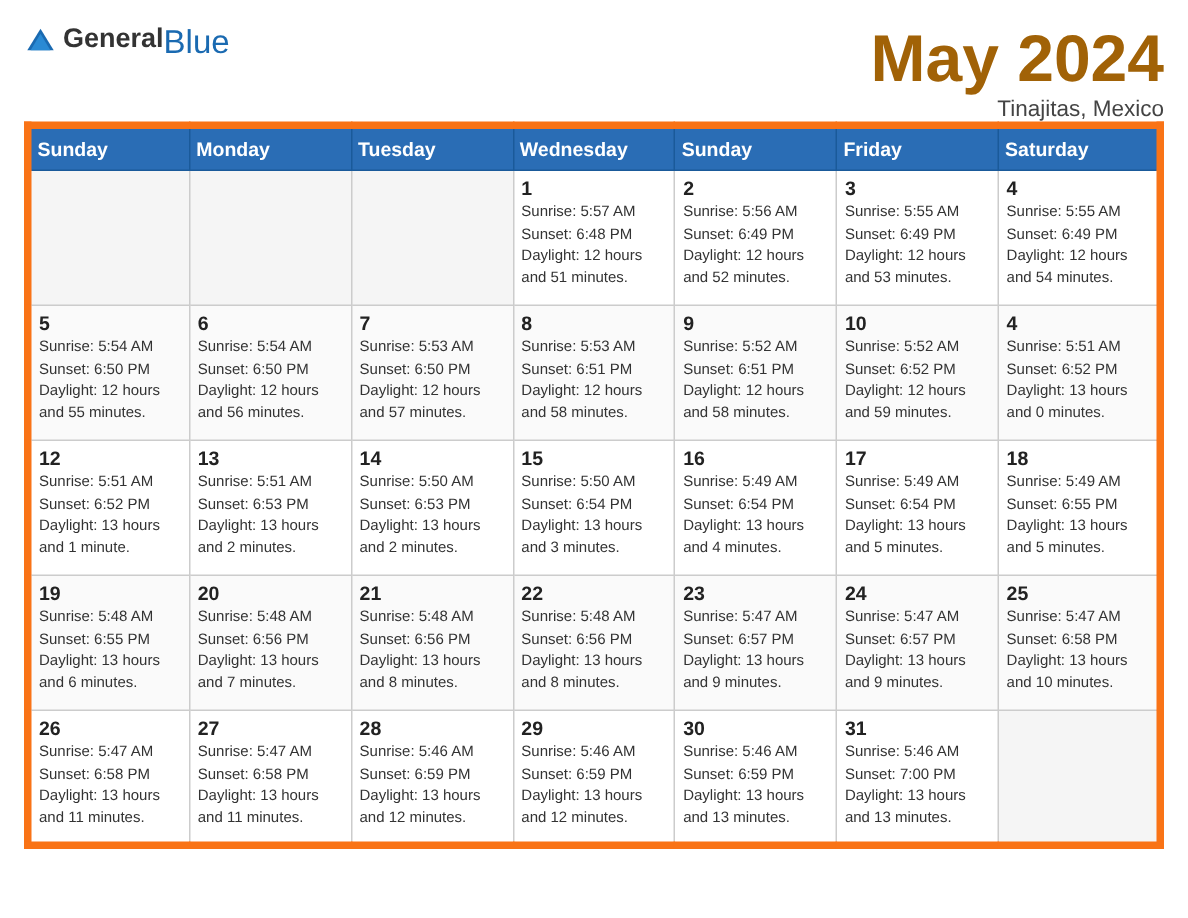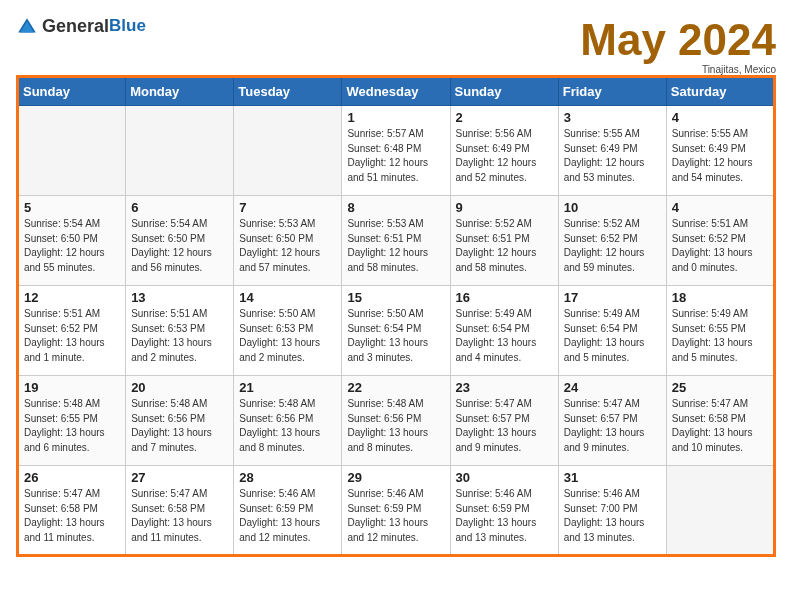--- a/index.html
+++ b/index.html
@@ -21,46 +21,46 @@
       align-items: center;
       gap: 4px;
     }
     .logo-text-general {
       font-size: 18px;
       font-weight: bold;
       color: #333;
       line-height: 1.1;
     }
     .logo-text-blue {
-      font-size: 17px;
-      font-weight: bold;
+      font-size: 22px;
+      font-weight: normal;
       color: #1a6ab1;
       line-height: 1.1;
     }
     .logo-icon {
       width: 22px;
       height: 22px;
     }
     .title-block {
       text-align: right;
     }
     .month-year {
       font-size: 44px;
       font-weight: bold;
       color: #a16207;
       line-height: 1.1;
     }
     .location {
-      font-size: 10px;
+      font-size: 15px;
       color: #444;
     }
     .calendar {
       width: 100%;
       border-collapse: collapse;
-      border: 3px solid #f97316;
+      border: 5px solid #f97316;
     }
     .calendar th {
       background: #2a6db5;
       color: #fff;
       font-size: 13px;
       font-weight: bold;
       padding: 6px 4px;
       text-align: left;
       border: 1px solid #1a5a9a;
     }

